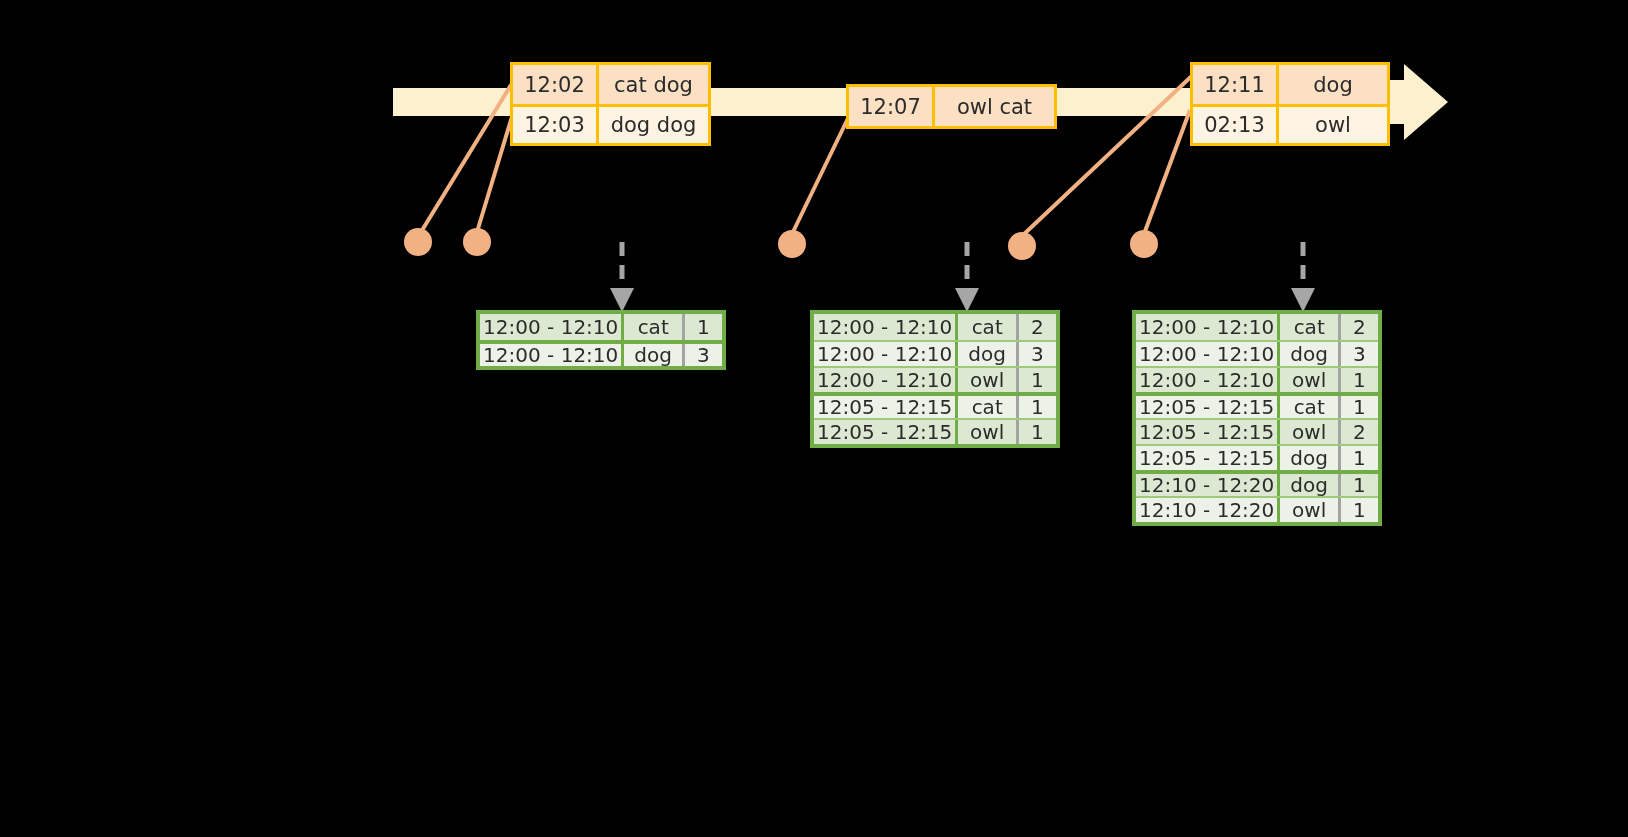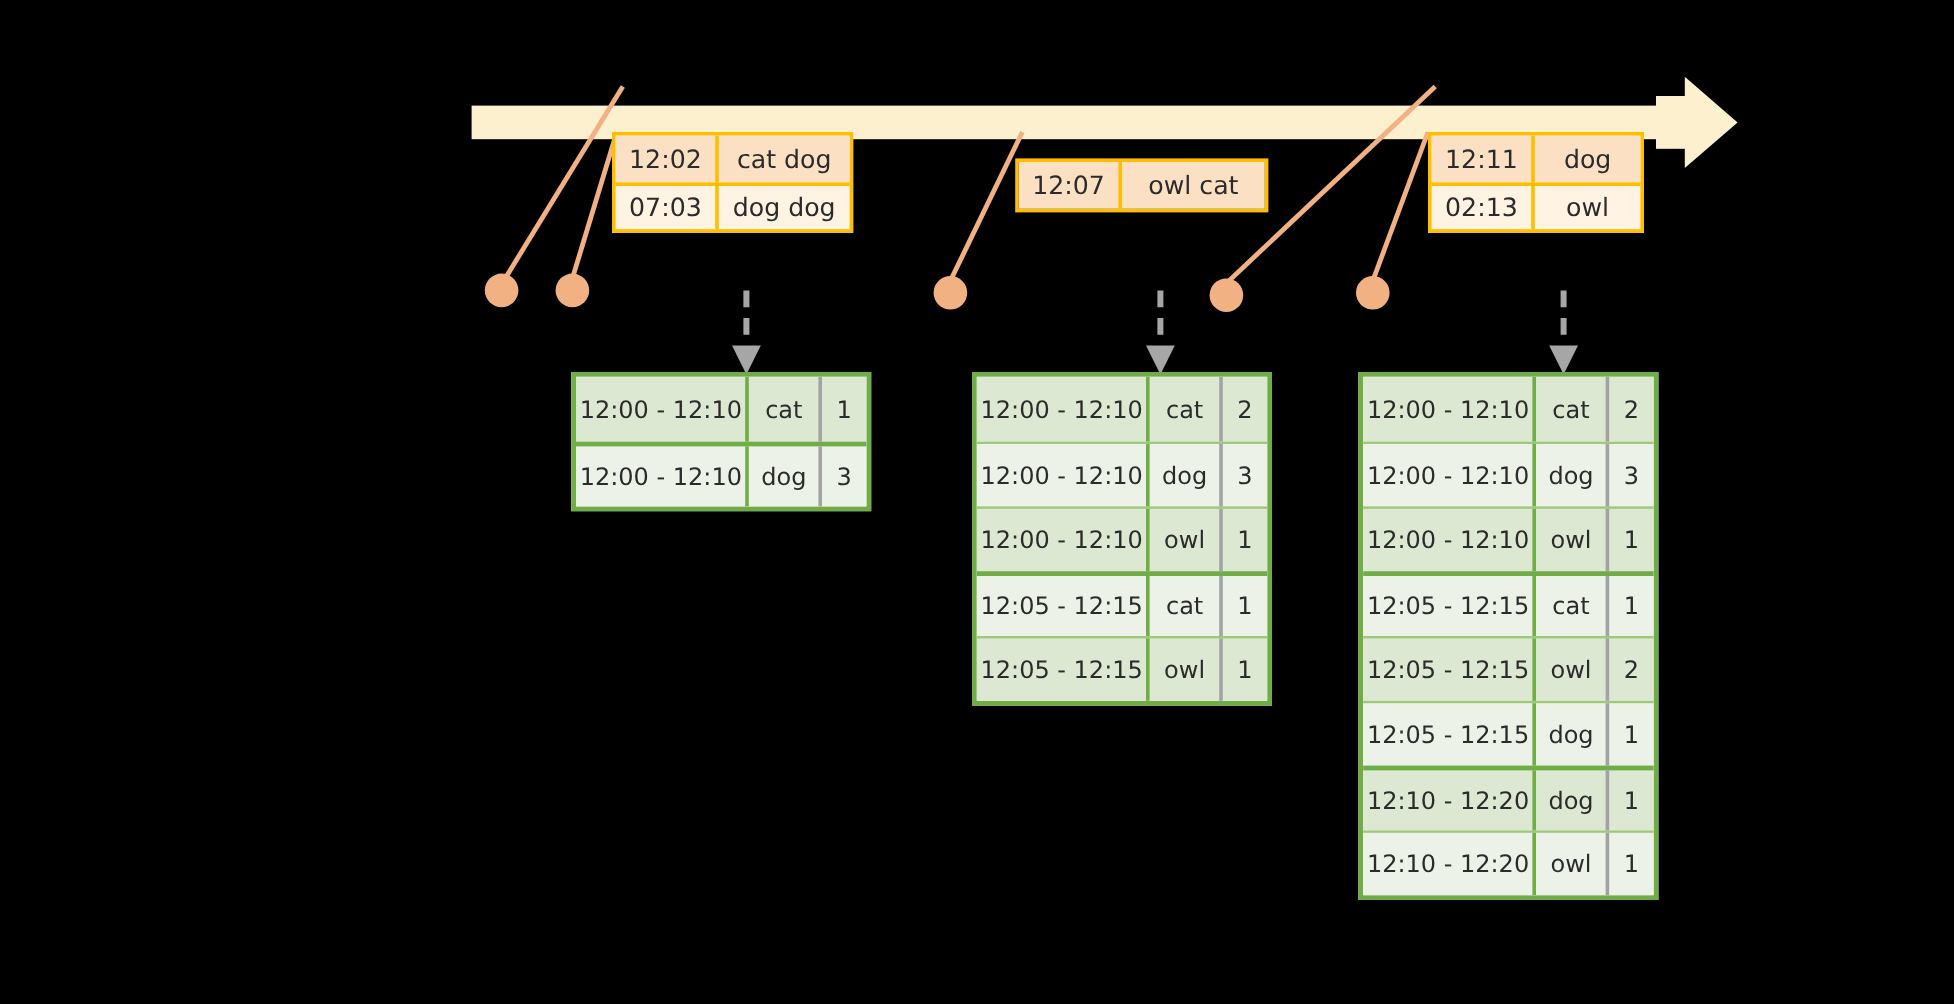--- a/index.html
+++ b/index.html
@@ -57,21 +57,20 @@
   }
 
   
   .evt {
     position: absolute;
     border: 3px solid #ffbf00;
     box-sizing: border-box;
     background: #fff3e3;
     display: flex;
     flex-direction: column;
-    margin-top: 48px;
   }
   .evt-row {
     display: flex;
     flex-direction: row;
     height: 39px;
     box-sizing: border-box;
   }
   .evt-row.alt { background: #fbe0c4; }
   .evt-row + .evt-row { border-top: 3px solid #ffbf00; }
   .evt-cell {
@@ -81,42 +80,42 @@
     font-size: 21px;
     color: #2b2b2b;
     box-sizing: border-box;
     white-space: nowrap;
   }
   .evt-cell.time { width: 86px; border-right: 3px solid #ffbf00; }
   .evt-cell.words { flex: 1; text-align: center; }
 
   #evt1 { left: 510px; top: 62px;  width: 201px; }
   #evt2 { left: 846px; top: 84px;  width: 211px; }
-  #evt3 { left: 1190px; top: 62px; width: 180px; }
+  #evt3 { left: 1190px; top: 62px; width: 200px; }
 
   
   .dot {
     position: absolute;
     width: 28px;
     height: 28px;
     border-radius: 50%;
     background: #f2b183;
   }
 
   
   .gtable {
     position: absolute;
     border: 4px solid #70ad47;
     box-sizing: border-box;
     background: #ffffff;
   }
   .grow {
     display: flex;
     flex-direction: row;
-    height: 54px;
+    height: 26px;
     box-sizing: border-box;
   }
   .grow.shade { background: #dde8d2; }
   .grow.plain { background: #edf2e8; }
   .gsep { border-top: 4px solid #70ad47; }
   .gthin { border-top: 2px solid #9ec97a; }
   .gcell {
     display: flex;
     align-items: center;
     justify-content: center;
@@ -173,21 +172,21 @@
   <div class="dot" style="left:778px; top:230px;"></div>
   <div class="dot" style="left:1008px; top:232px;"></div>
   <div class="dot" style="left:1130px; top:230px;"></div>
 
   <div class="evt" id="evt1">
     <div class="evt-row alt">
       <div class="evt-cell time">12:02</div>
       <div class="evt-cell words">cat dog</div>
     </div>
     <div class="evt-row">
-      <div class="evt-cell time">07:03</div>
+      <div class="evt-cell time">12:03</div>
       <div class="evt-cell words">dog dog</div>
     </div>
   </div>
 
   <div class="evt" id="evt2">
     <div class="evt-row alt">
       <div class="evt-cell time">12:07</div>
       <div class="evt-cell words">owl cat</div>
     </div>
   </div>

